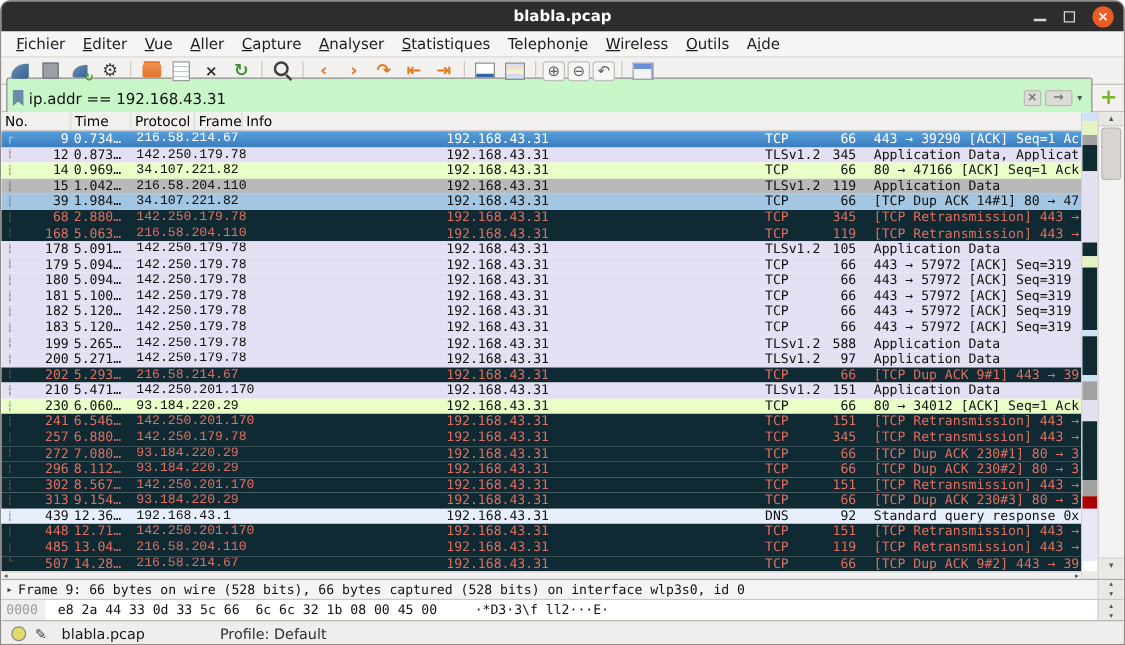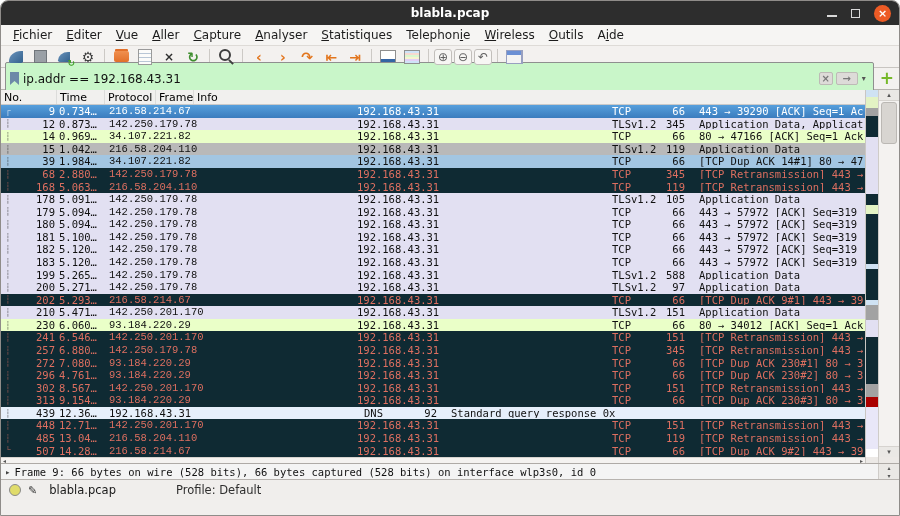--- a/index.html
+++ b/index.html
@@ -405,21 +405,21 @@
     <span class="c time">7.080…</span>
     <span class="c src">93.184.220.29</span>
     <span class="c dst">192.168.43.31</span>
     <span class="c proto">TCP</span>
     <span class="c len">66</span>
     <span class="c info">[TCP Dup ACK 230#1] 80 → 3</span>
   </div>
           <div class="prow v-bad">
     <span class="c gut">┆</span>
     <span class="c no">296</span>
-    <span class="c time">4.761…</span>
+    <span class="c time">8.112…</span>
     <span class="c src">93.184.220.29</span>
     <span class="c dst">192.168.43.31</span>
     <span class="c proto">TCP</span>
     <span class="c len">66</span>
     <span class="c info">[TCP Dup ACK 230#2] 80 → 3</span>
   </div>
           <div class="prow v-bad">
     <span class="c gut">┆</span>
     <span class="c no">302</span>
     <span class="c time">8.567…</span>
@@ -436,20 +436,21 @@
     <span class="c src">93.184.220.29</span>
     <span class="c dst">192.168.43.31</span>
     <span class="c proto">TCP</span>
     <span class="c len">66</span>
     <span class="c info">[TCP Dup ACK 230#3] 80 → 3</span>
   </div>
           <div class="prow v-dns">
     <span class="c gut">┆</span>
     <span class="c no">439</span>
     <span class="c time">12.36…</span>
+    <span class="c src">192.168.43.1</span>
     <span class="c dst">192.168.43.31</span>
     <span class="c proto">DNS</span>
     <span class="c len">92</span>
     <span class="c info">Standard query response 0x</span>
   </div>
           <div class="prow v-bad">
     <span class="c gut">┆</span>
     <span class="c no">448</span>
     <span class="c time">12.71…</span>
     <span class="c src">142.250.201.170</span>
@@ -519,20 +520,31 @@
     <div class="details-row">
       <span class="expander">▸</span>
       <span>Frame 9: 66 bytes on wire (528 bits), 66 bytes captured (528 bits) on interface wlp3s0, id 0</span>
     </div>
     <div class="mini-sb">
       <span>▴</span>
       <span>▾</span>
     </div>
   </div>
 
+  <div class="hexpane">
+    <div class="hex-row">
+      <span class="hex-offset">0000</span>
+      <span class="hex-bytes">e8 2a 44 33 0d 33 5c 66  6c 6c 32 1b 08 00 45 00</span>
+      <span class="hex-ascii">·*D3·3\f ll2···E·</span>
+    </div>
+    <div class="mini-sb">
+      <span>▴</span>
+      <span>▾</span>
+    </div>
+  </div>
 
   <div class="statusbar">
     <span class="expert-dot"></span>
     <span class="pencil">✎</span>
     <span class="st-file">blabla.pcap</span>
     <span class="st-profile">Profile: Default</span>
   </div>
 
 </div>
 

